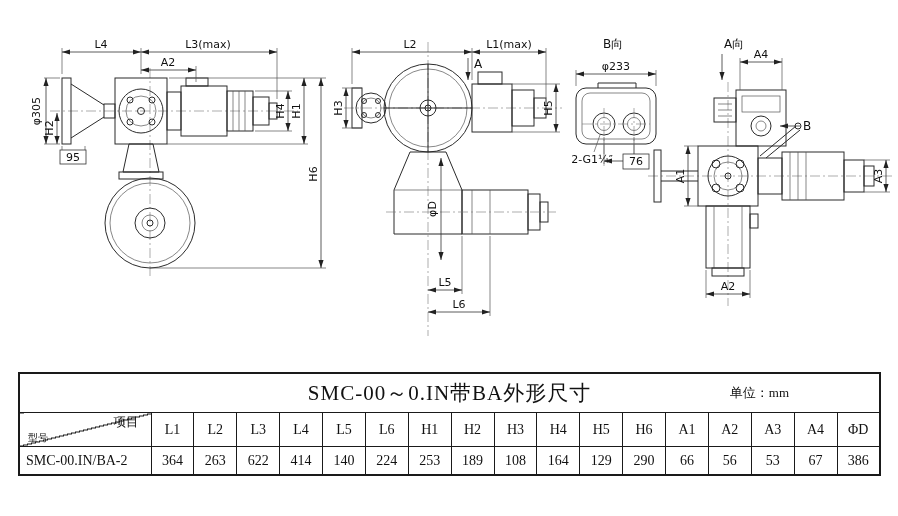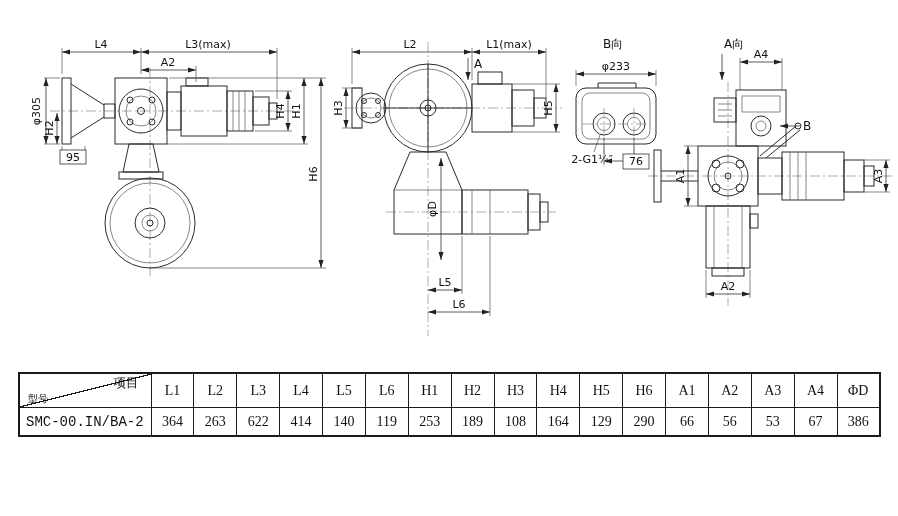--- a/index.html
+++ b/index.html
@@ -29,21 +29,21 @@
   .unit { position:absolute; right:90px; top:50%; transform:translateY(-50%);
           font-size:13px; letter-spacing:0; }
   .head-row td { height:33px; font-size:14px; }
   .corner { position:relative;
     background:linear-gradient(to bottom right,
       transparent calc(50% - 0.6px), #1a1a1a calc(50% - 0.6px),
       #1a1a1a calc(50% + 0.6px), transparent calc(50% + 0.6px)); }
   .c-top { position:absolute; top:1px;  right:12px; font-size:12.5px; }
   .c-bot { position:absolute; bottom:1px; left:8px; font-size:10px; }
   .data-row td { height:27px; font-size:14px; }
-  .model { text-align:left; padding-left:6px; font-size:13.5px;font-family:Liberation Mono, monospace; }
+  .model { text-align:left; padding-left:6px; font-size:13.5px; }
 </style>
 </head>
 <body>
 
 <svg id="drawing" viewBox="0 0 898 362" width="898" height="362">
   <defs>
     <marker id="arr" viewBox="0 0 10 8" markerWidth="10" markerHeight="8" refX="10" refY="4" orient="auto-start-reverse">
       <path d="M0,0.8 L10,4 L0,7.2 Z" fill="#222"></path>
     </marker>
   </defs>
@@ -257,20 +257,26 @@
   </g>
 </svg>
 
 <div class="table-wrap">
   <table>
     <colgroup>
       <col style="width:132px">
       <col span="17">
     </colgroup>
     <tbody>
+      <tr>
+        <td colspan="18" class="title-cell">
+          <span>SMC-00～0.IN带BA外形尺寸</span>
+          <span class="unit">单位：mm</span>
+        </td>
+      </tr>
       <tr class="head-row">
         <td class="corner">
           <span class="c-top">项目</span>
           <span class="c-bot">型号</span>
         </td>
         <td>L1</td>
         <td>L2</td>
         <td>L3</td>
         <td>L4</td>
         <td>L5</td>
@@ -287,21 +293,21 @@
         <td>A4</td>
         <td>ΦD</td>
       </tr>
       <tr class="data-row">
         <td class="model">SMC-00.IN/BA-2</td>
         <td>364</td>
         <td>263</td>
         <td>622</td>
         <td>414</td>
         <td>140</td>
-        <td>119</td>
+        <td>224</td>
         <td>253</td>
         <td>189</td>
         <td>108</td>
         <td>164</td>
         <td>129</td>
         <td>290</td>
         <td>66</td>
         <td>56</td>
         <td>53</td>
         <td>67</td>

